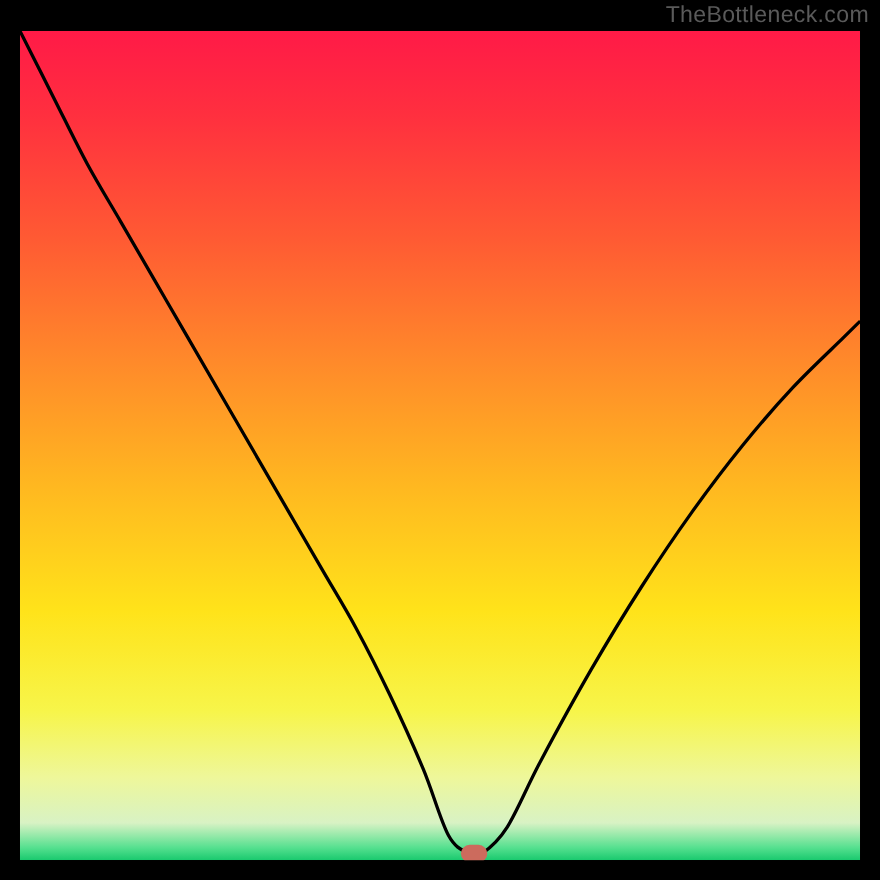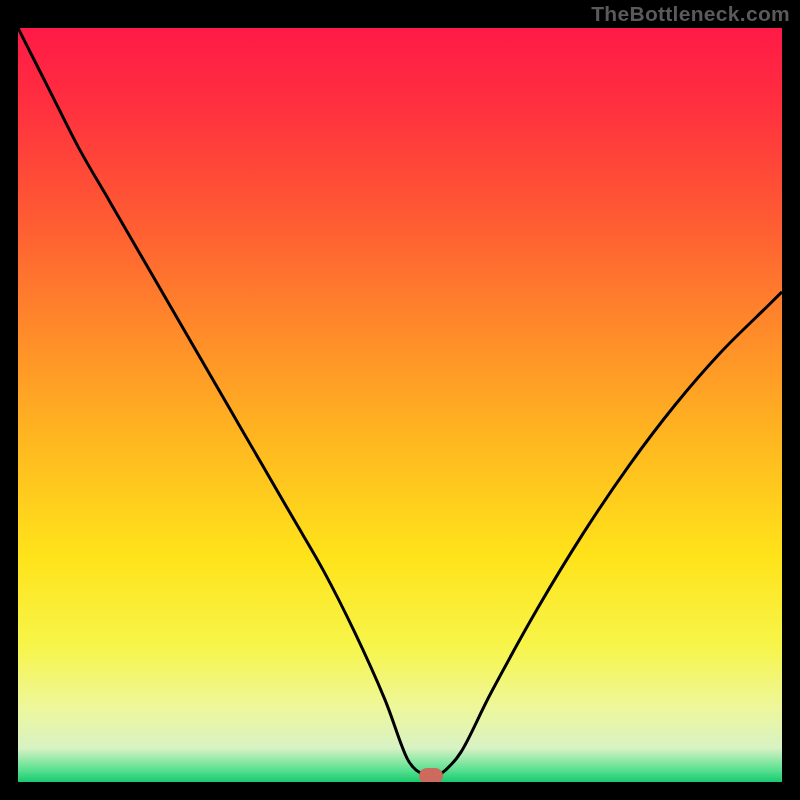--- a/index.html
+++ b/index.html
@@ -16,21 +16,21 @@
     width: 800px;
     height: 800px;
     background: #000;
   }
   .attribution {
     position: absolute;
     top: 2px;
     right: 10px;
     color: #5a5a5a;
     font-size: 21px;
-    font-weight: 700;
+    font-weight: 400;
     letter-spacing: 0.3px;
     z-index: 30;
   }
   .plot-area {
     position: absolute;
     left: 18px;
     top: 28px;
     width: 764px;
     height: 754px;
     overflow: hidden;

